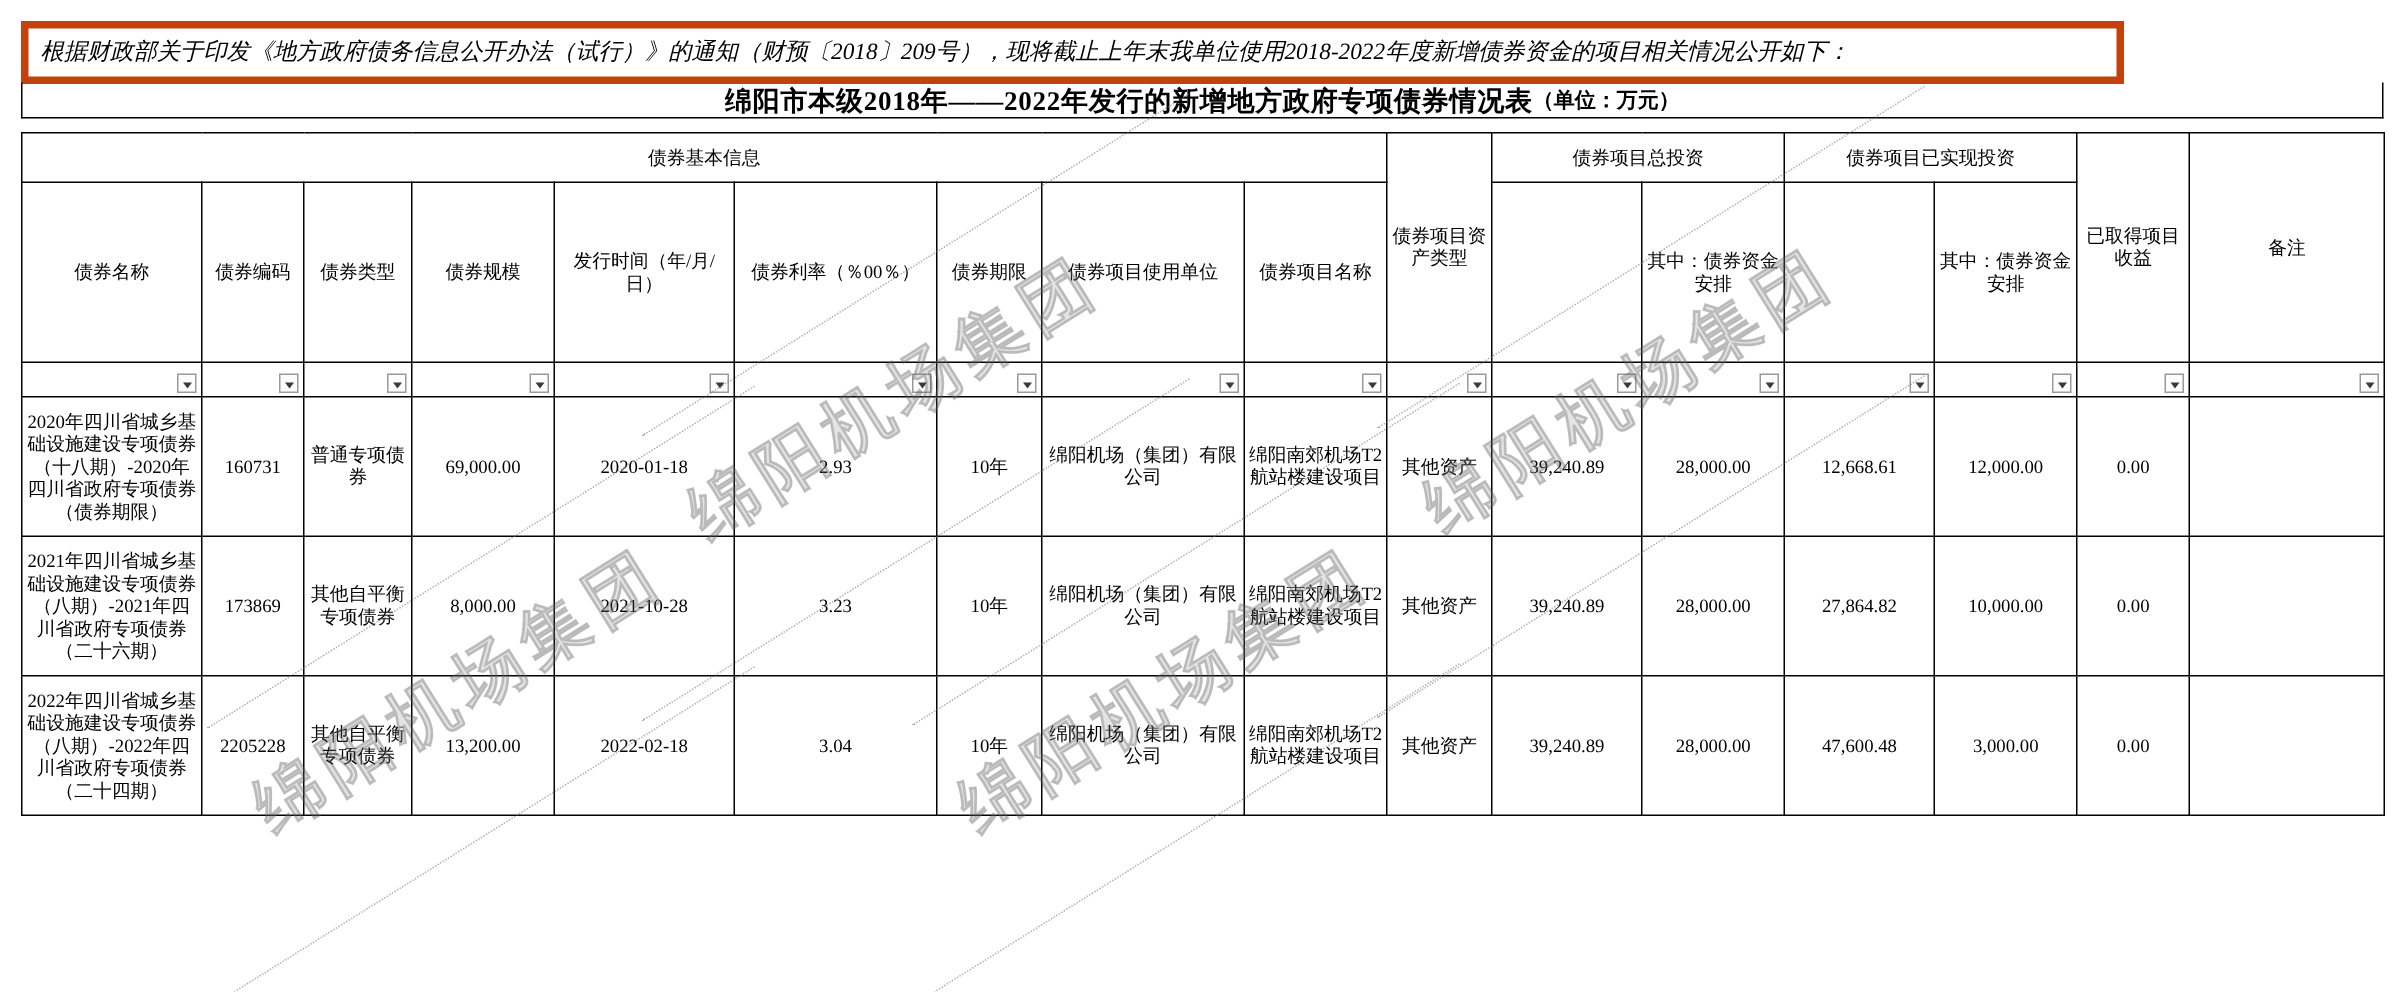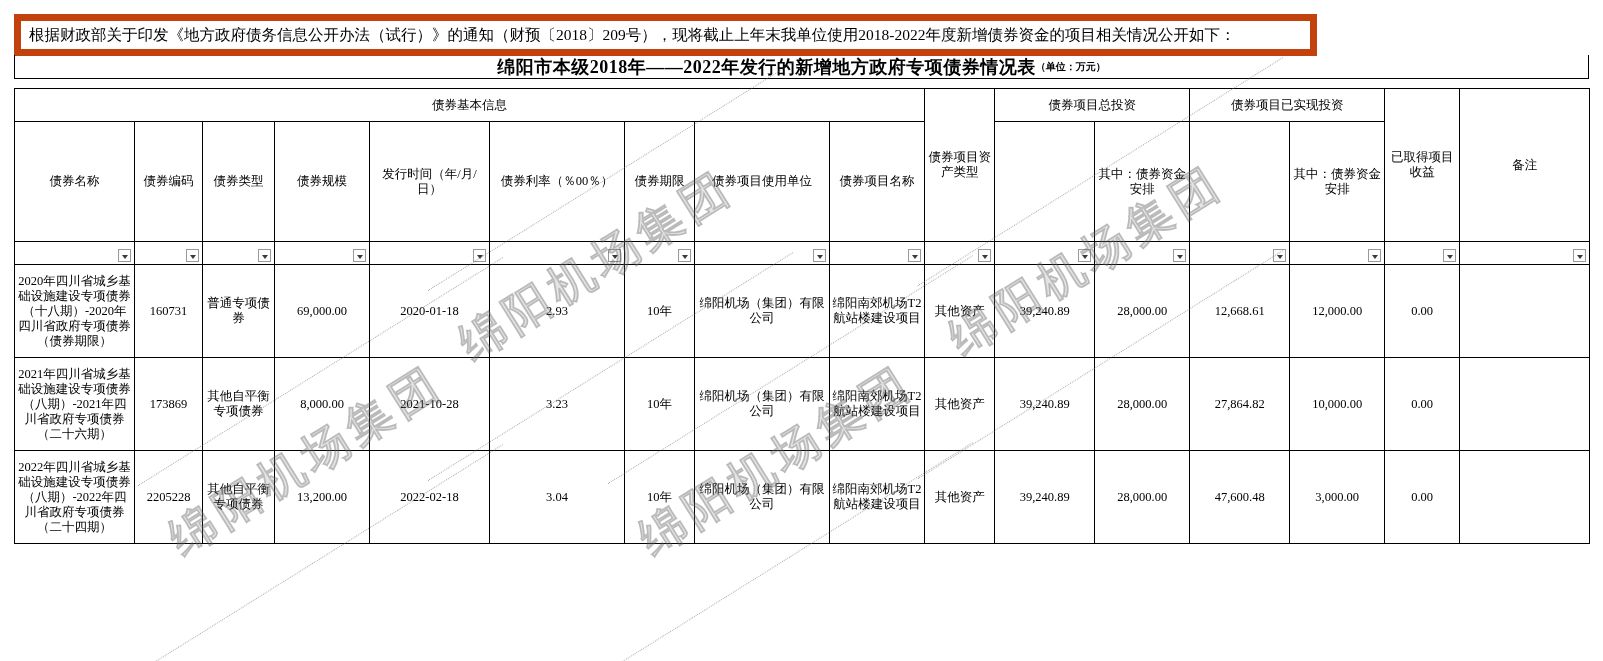--- a/index.html
+++ b/index.html
@@ -21,26 +21,27 @@
     height: 661px;
     box-sizing: border-box;
     padding: 0;
   }
 
   
   .intro-wrap {
     position: absolute;
     left: 14px;
     top: 14px;
-    width: 1303px;
+    width: 1402px;
     height: 42px;
-    border: 7px solid #c2410c;
+    border: 5px solid #c2410c;
     box-sizing: border-box;
     display: flex;
     align-items: center;
+    font-style: italic;
   }
   .intro-text {
     font-size: 15.5px;
     line-height: 20px;
     padding: 0 8px;
     letter-spacing: 0px;
     white-space: nowrap;
   }
 
   
@@ -56,21 +57,21 @@
     display: flex;
     align-items: center;
     justify-content: center;
   }
   .title-main {
     font-size: 18px;
     font-weight: bold;
     letter-spacing: 0.5px;
   }
   .title-unit {
-    font-size: 10px;
+    font-size: 14px;
     font-weight: bold;
   }
 
   
   table.main {
     position: absolute;
     left: 14px;
     top: 88px;
     border-collapse: collapse;
     table-layout: fixed;

